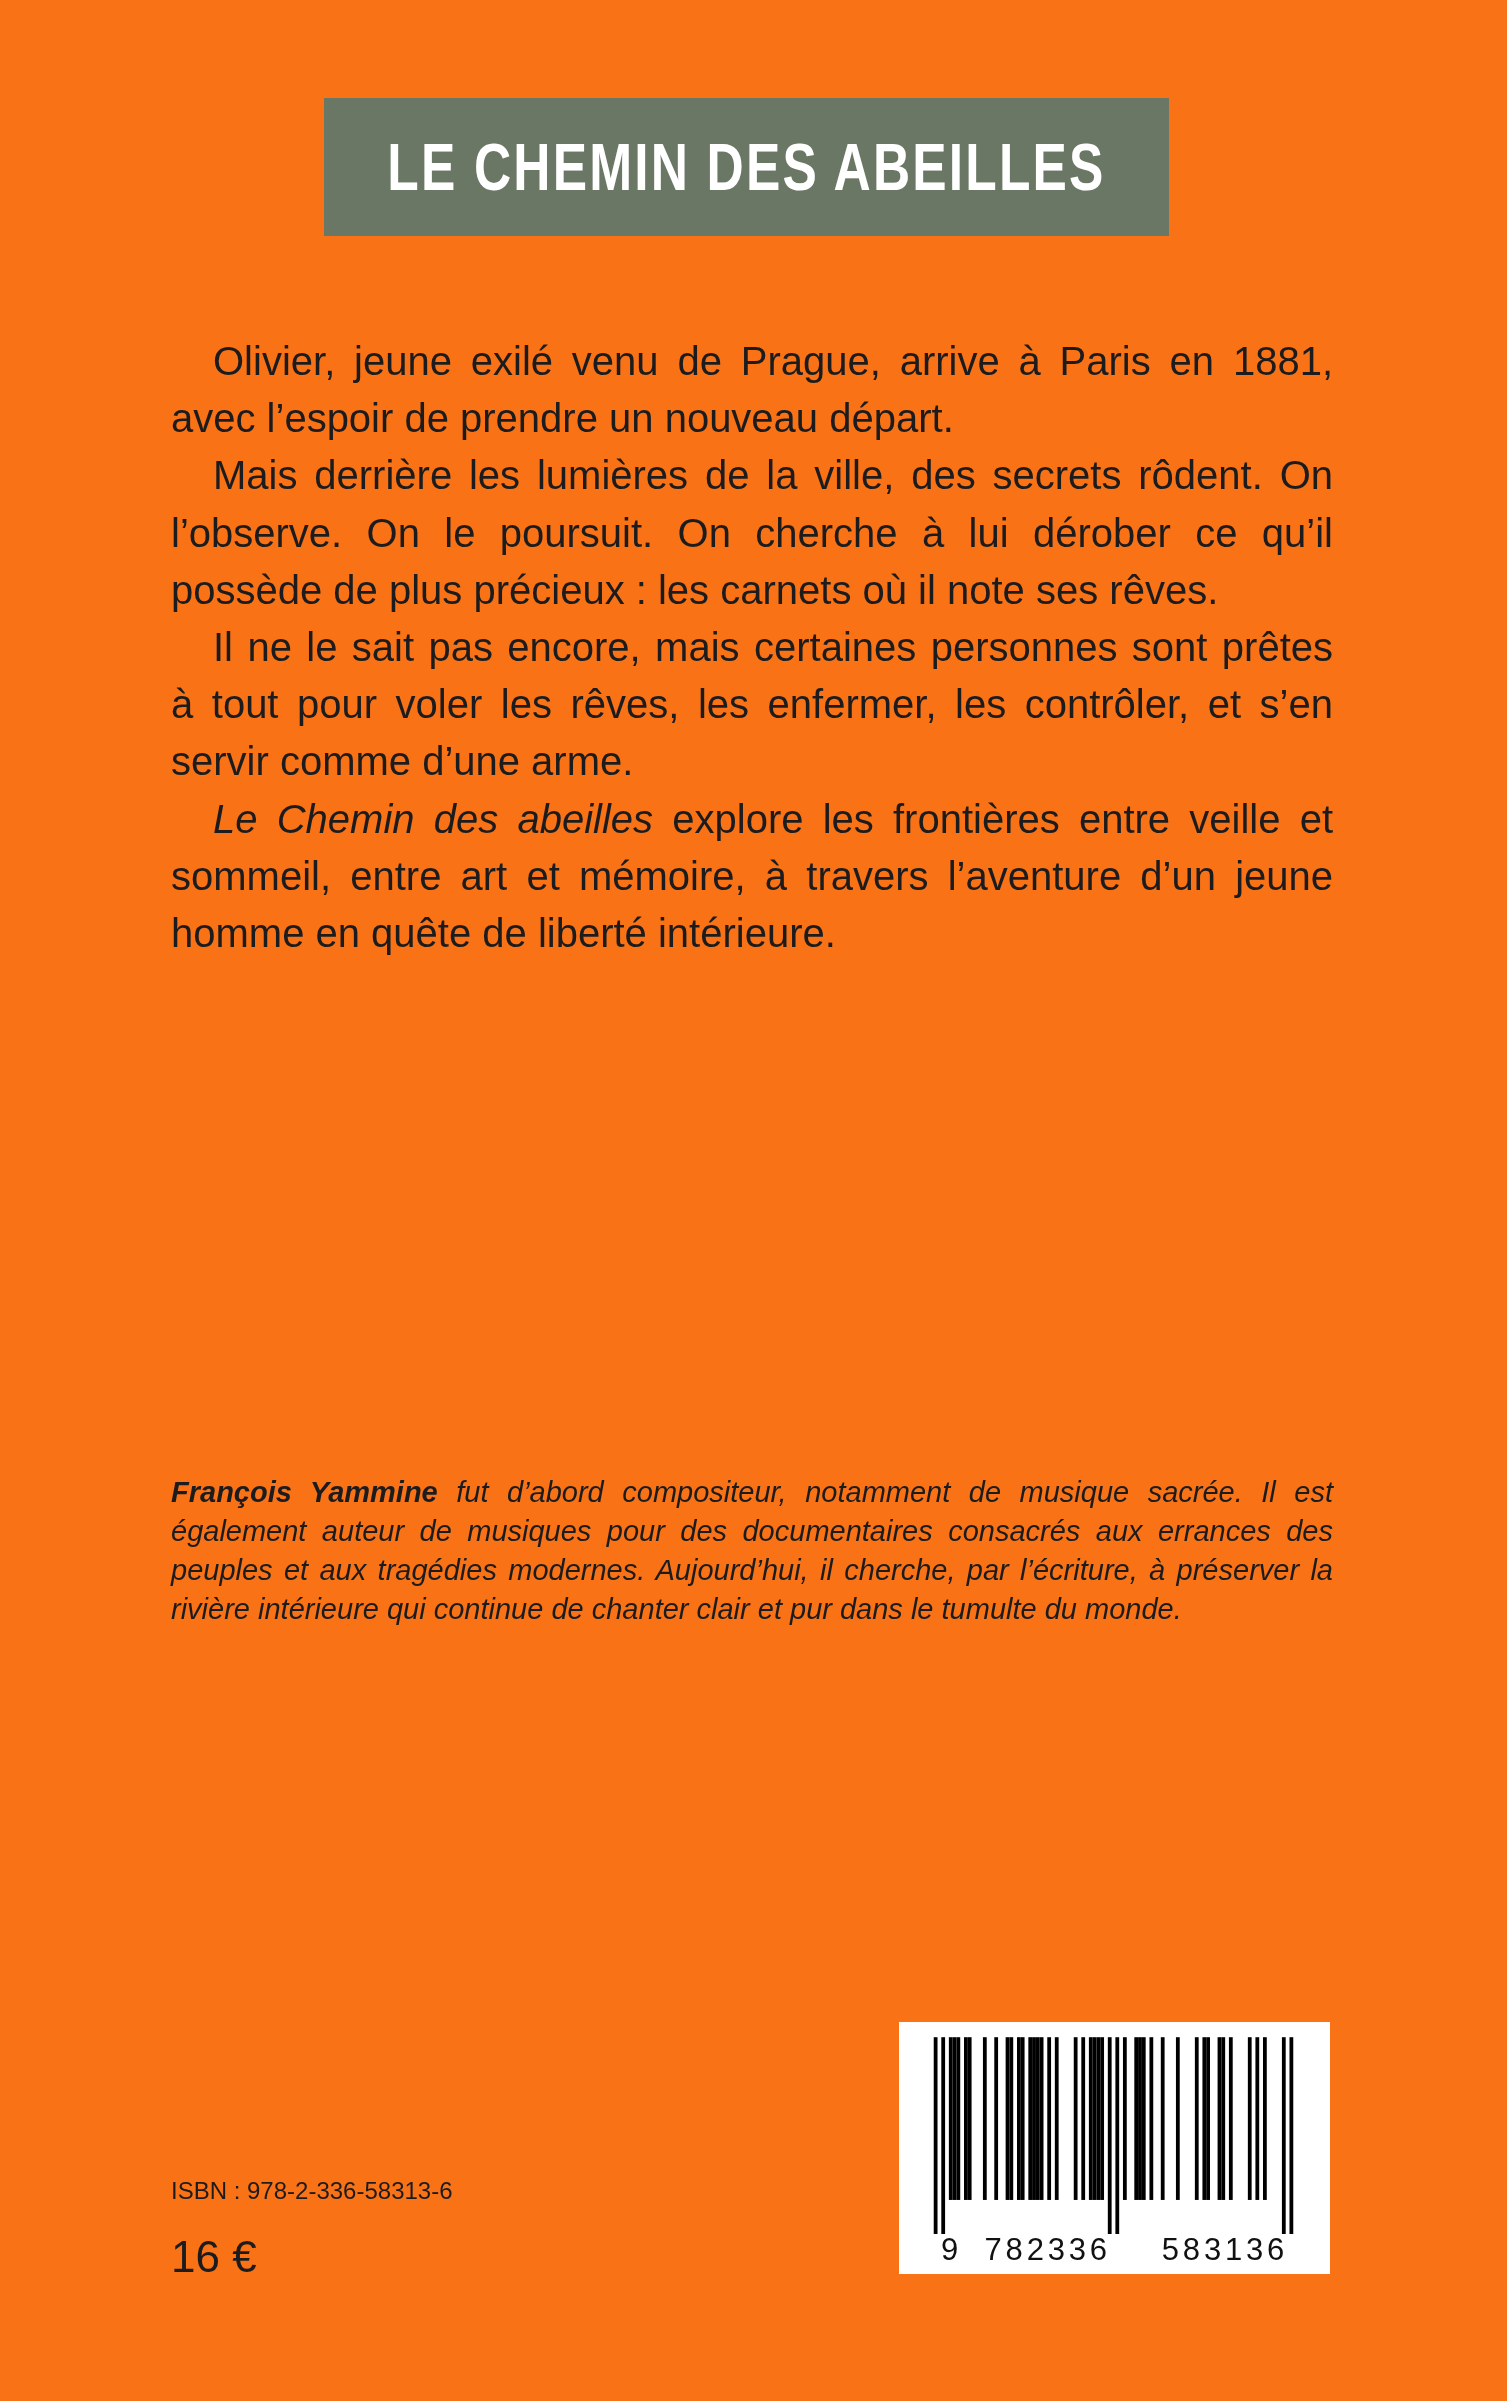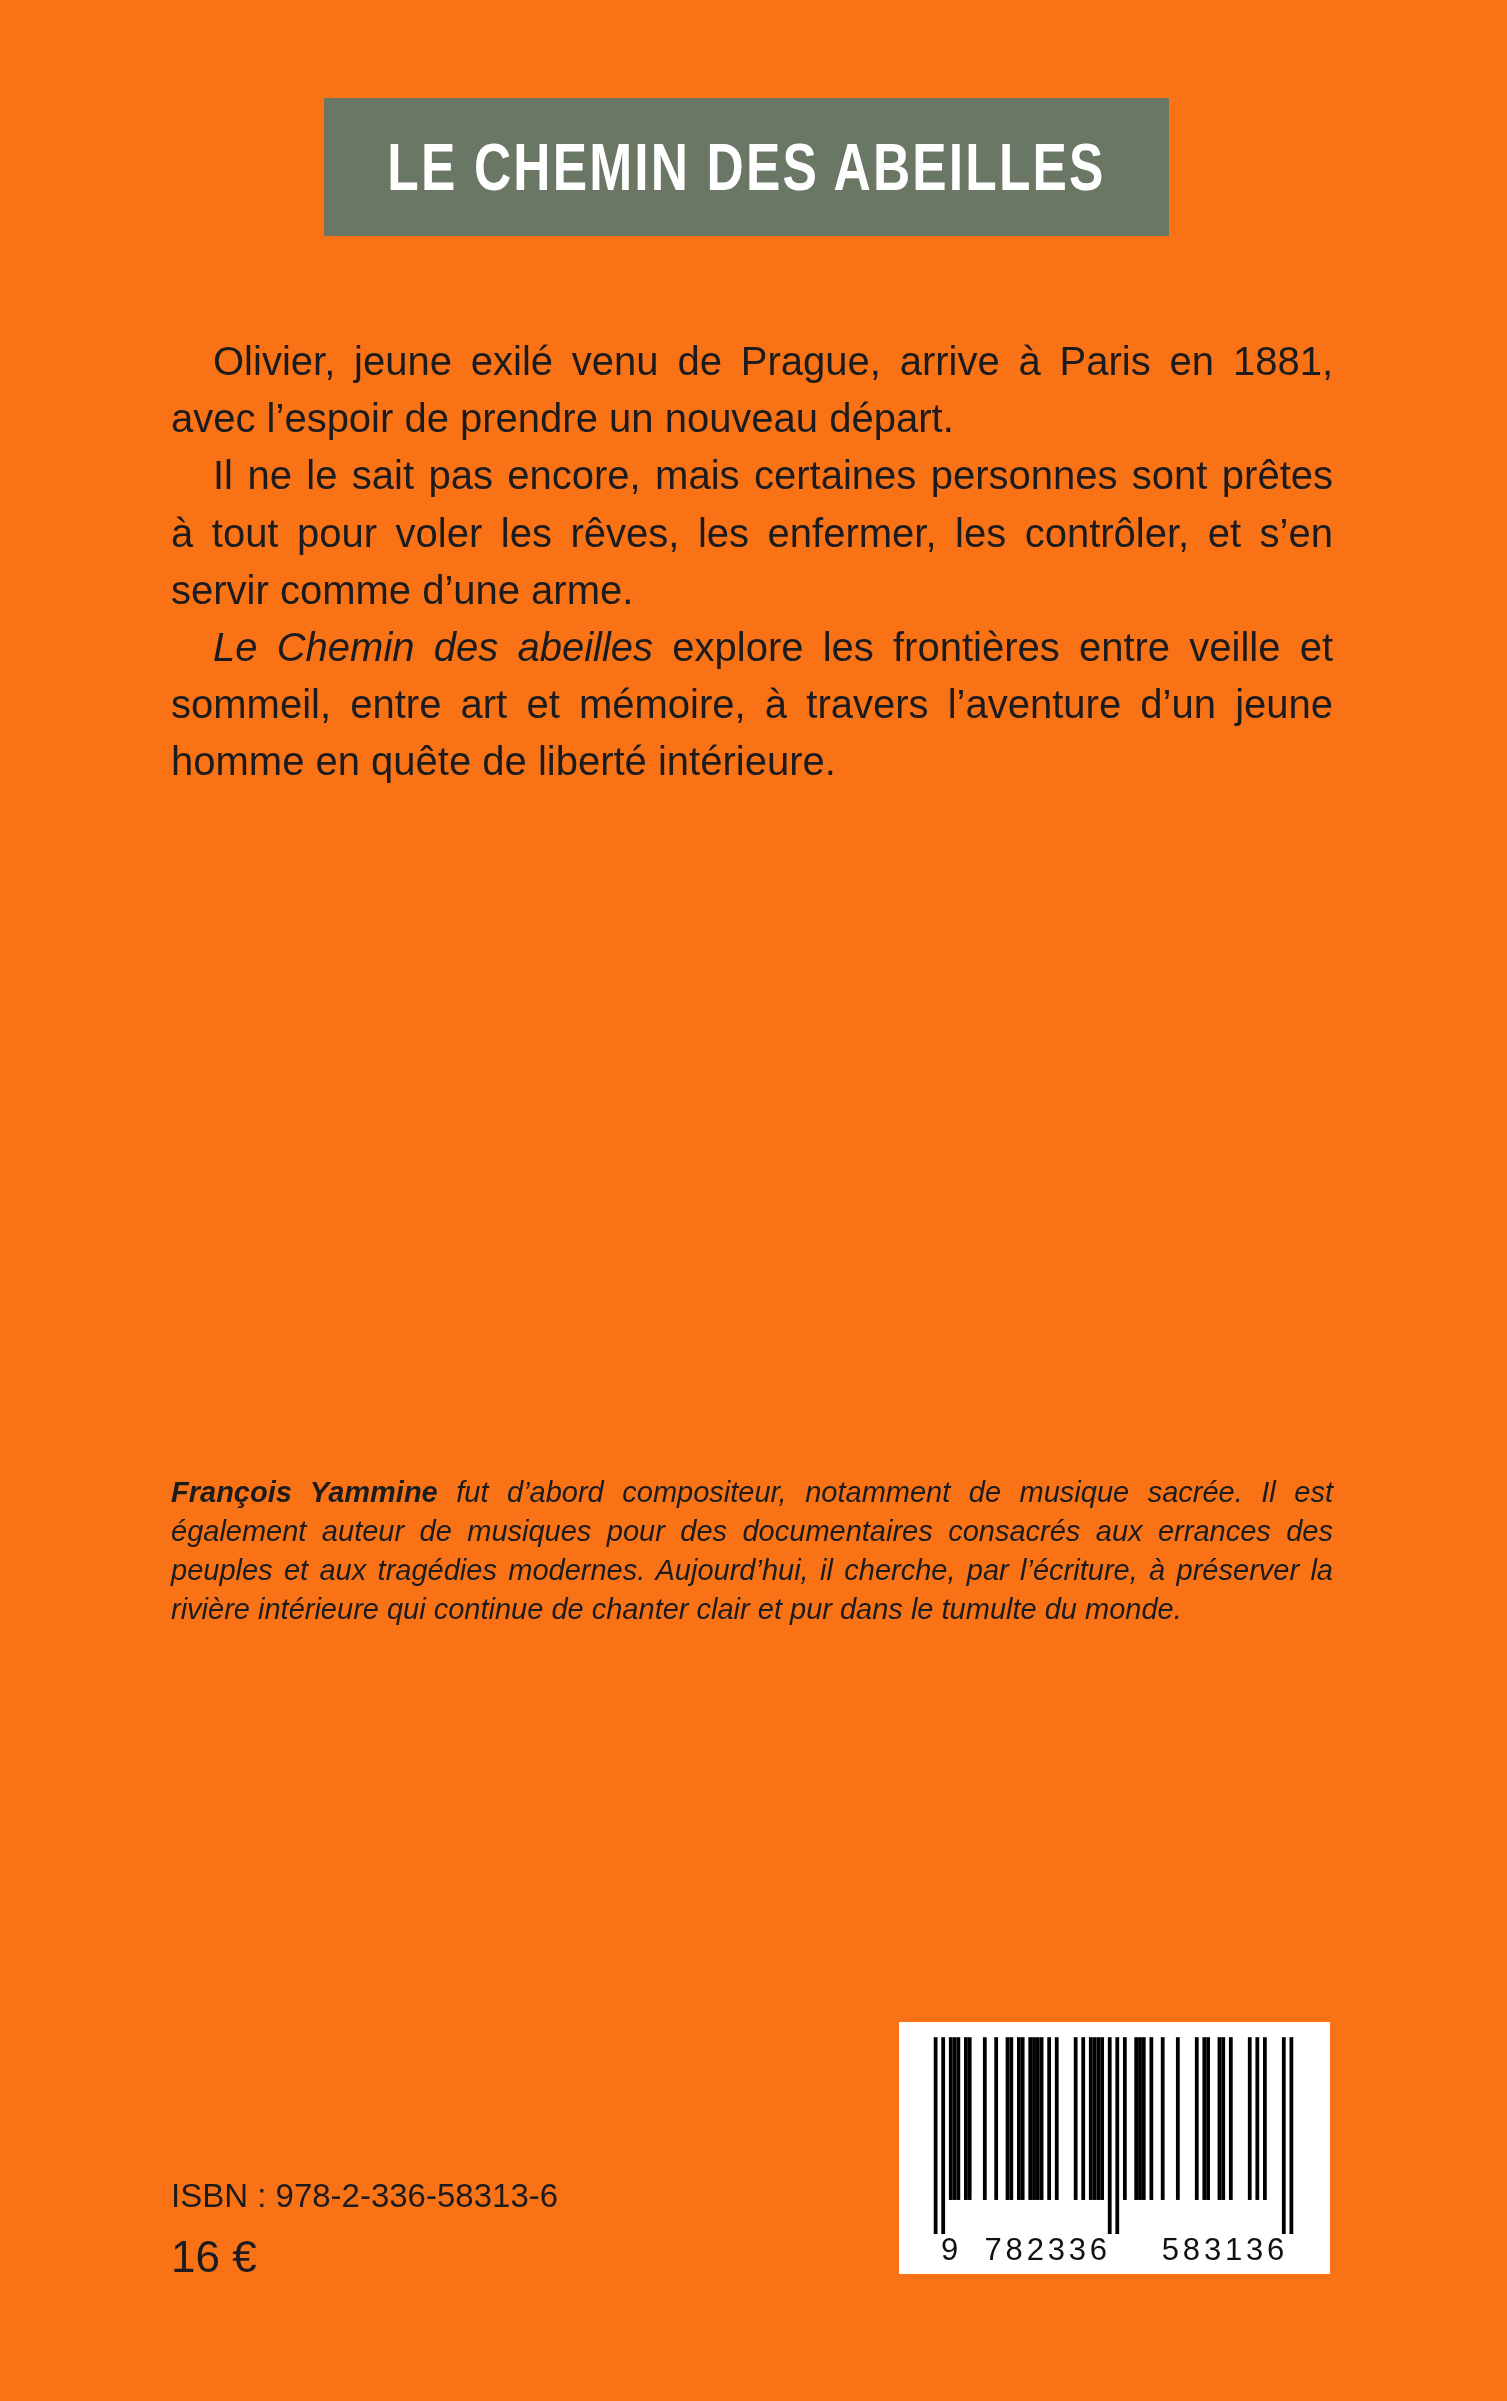--- a/index.html
+++ b/index.html
@@ -35,21 +35,21 @@
   .bio{
     position:absolute;left:171px;top:1473px;width:1162px;
     font-size:29px;line-height:1.35;
     font-style:italic;
     text-align:justify;
   }
   .bio p{margin:0;}
   .bio .author{font-weight:700;}
   .isbn{
     position:absolute;left:171px;top:2177px;
-    font-size:33px;
+    font-size:24px;
   }
   .price{
     position:absolute;left:171px;top:2232px;
     font-size:44px;
   }
   .barcode-box{
     position:absolute;left:899px;top:2022px;width:431px;height:252px;
     background:#ffffff;
   }
   .barcode-box svg{
@@ -67,20 +67,21 @@
 <body>
 
 <div class="page">
 
   <div class="banner">
     <span class="title">LE CHEMIN DES ABEILLES</span>
   </div>
 
   <div class="synopsis">
     <p>Olivier, jeune exilé venu de Prague, arrive à Paris en 1881, avec l’espoir de prendre un nouveau départ.</p>
+    <p>Mais derrière les lumières de la ville, des secrets rôdent. On l’observe. On le poursuit. On cherche à lui dérober ce qu’il possède de plus précieux : les carnets où il note ses rêves.</p>
     <p>Il ne le sait pas encore, mais certaines personnes sont prêtes à tout pour voler les rêves, les enfermer, les contrôler, et s’en servir comme d’une arme.</p>
     <p><span class="it">Le Chemin des abeilles</span><span> explore les frontières entre veille et sommeil, entre art et mémoire, à travers l’aventure d’un jeune homme en quête de liberté intérieure.</span></p>
   </div>
 
   <div class="bio">
     <p><span class="author">François Yammine</span><span> fut d’abord compositeur, notamment de musique sacrée. Il est également auteur de musiques pour des documentaires consacrés aux errances des peuples et aux tragédies modernes. Aujourd’hui, il cherche, par l’écriture, à préserver la rivière intérieure qui continue de chanter clair et pur dans le tumulte du monde.</span></p>
   </div>
 
   <div class="isbn">ISBN : 978-2-336-58313-6</div>
   <div class="price">16 €</div>

